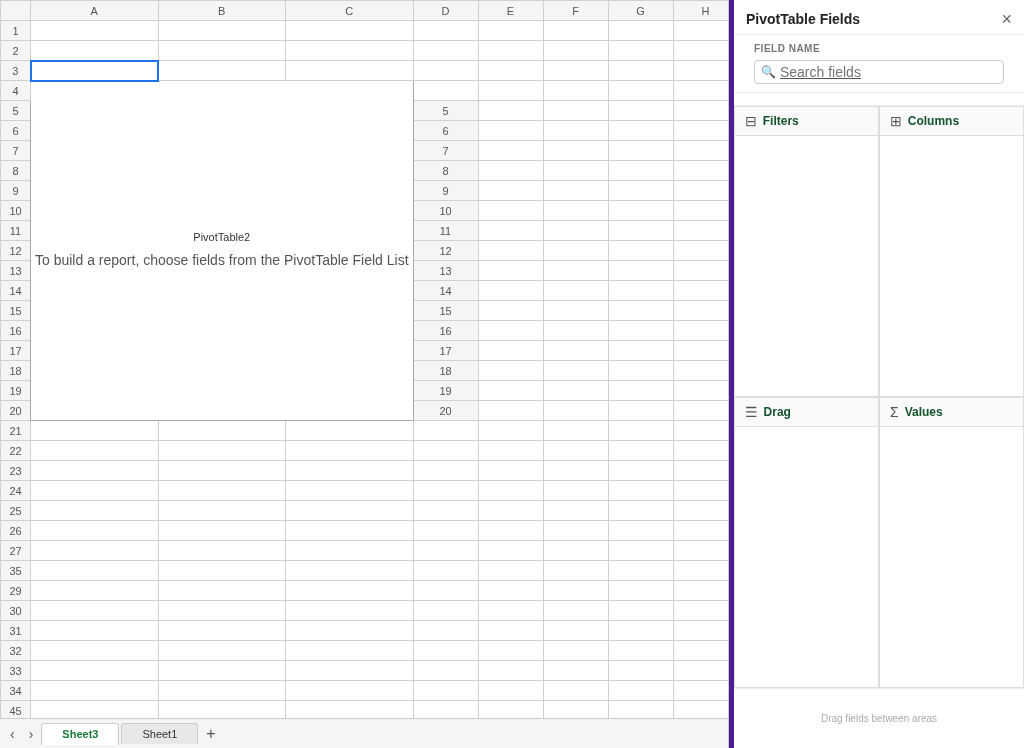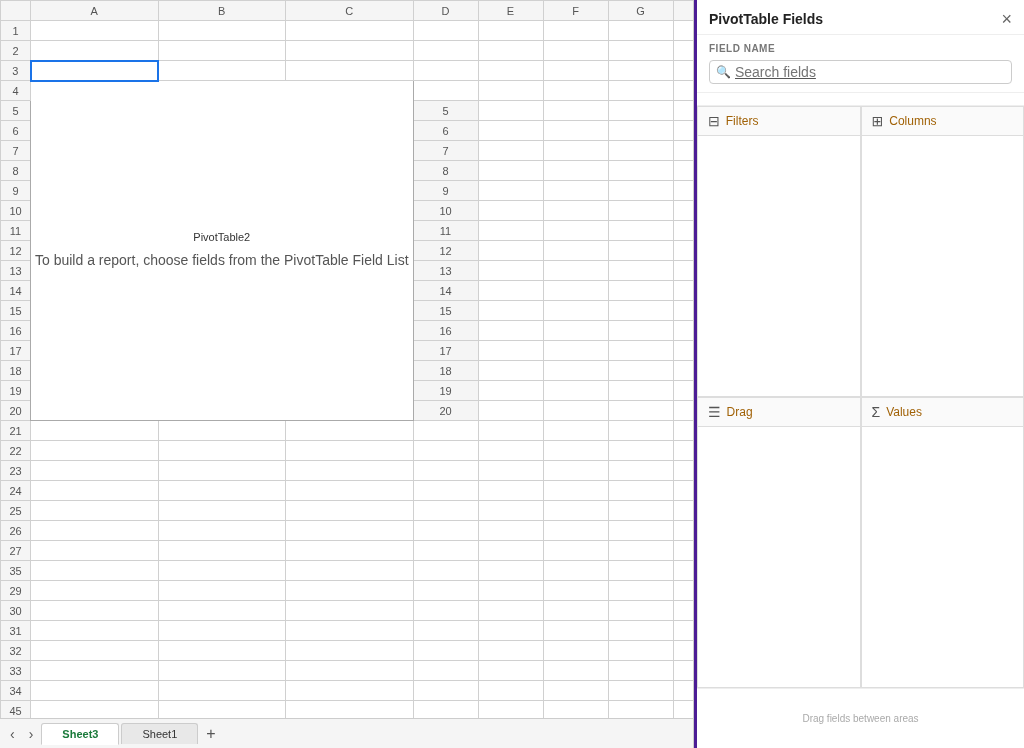--- a/index.html
+++ b/index.html
@@ -21,40 +21,40 @@
     table.grid td { text-align: center; background: #fff; }
 
     
     .sheet-tabs { display: flex; align-items: center; border-top: 1px solid #ccc; background: #f5f5f5; height: 30px; padding: 0 4px; gap: 2px; }
     .tab-nav-btn { background: none; border: none; cursor: pointer; color: #555; font-size: 14px; padding: 2px 6px; }
     .tab { padding: 4px 20px; border: 1px solid #ccc; border-bottom: none; background: #e8e8e8; cursor: pointer; font-size: 11px; color: #333; border-radius: 3px 3px 0 0; }
     .tab.active { background: #fff; color: #1a7a3a; font-weight: bold; border-bottom: 1px solid #fff; }
     .tab-add-btn { background: none; border: none; cursor: pointer; color: #555; font-size: 16px; padding: 2px 6px; }
 
     
-    .pivot-panel { width: 330px; background: #fff; border-left: 3px solid #4c1d95; display: flex; flex-direction: column; overflow: hidden; }
+    .pivot-panel { width: 295px; background: #fff; border-left: 5px solid #4c1d95; display: flex; flex-direction: column; overflow: hidden; }
 
     .pivot-panel-header { display: flex; align-items: center; justify-content: space-between; padding: 10px 12px 6px 12px; border-bottom: 1px solid #eee; }
     .pivot-panel-title { font-size: 14px; font-weight: 600; color: #222; }
     .close-btn { background: none; border: none; cursor: pointer; font-size: 18px; color: #666; line-height: 1; }
 
-    .field-name-section { padding: 8px 12px; border-bottom: 1px solid #eee; }
+    .field-name-section { padding: 8px 20px; border-bottom: 1px solid #eee; }
     .field-name-label { font-size: 10px; font-weight: 600; color: #777; letter-spacing: 0.5px; margin-bottom: 6px; }
     .search-box { display: flex; align-items: center; border: 1px solid #ccc; border-radius: 4px; padding: 3px 6px; gap: 4px; }
     .search-box input { border: none; outline: none; font-size: 14px; color: #555; width: 100%; background: transparent; text-decoration: underline; }
     .search-icon-text { color: #888; font-size: 12px; }
 
     .fields-list { padding: 6px 12px; border-bottom: 1px solid #eee; max-height: 170px; overflow-y: auto; }
 
     
     .drop-zones { display: grid; grid-template-columns: 1fr 1fr; flex: 1; overflow: hidden; }
     .drop-zone { border: 1px solid #ddd; display: flex; flex-direction: column; overflow: hidden; }
     .drop-zone-header { display: flex; align-items: center; gap: 6px; padding: 6px 10px; background: #fafafa; border-bottom: 1px solid #ddd; }
     .drop-zone-icon { font-size: 14px; color: #555; }
-    .drop-zone-label { font-size: 12px; font-weight: 400; color: #a16207; }
+    .drop-zone-label { font-size: 12px; font-weight: 700; color: #14532d; }
     .drop-zone-body { flex: 1; padding: 6px; min-height: 80px; }
 
     .drag-hint { text-align: center; font-size: 10px; color: #aaa; padding: 24px; border-top: 1px solid #eee; }
 
     
     col.row-num-col { width: 30px; }
     col.data-col { width: 65px; }
   </style>
 </head>
 <body>

